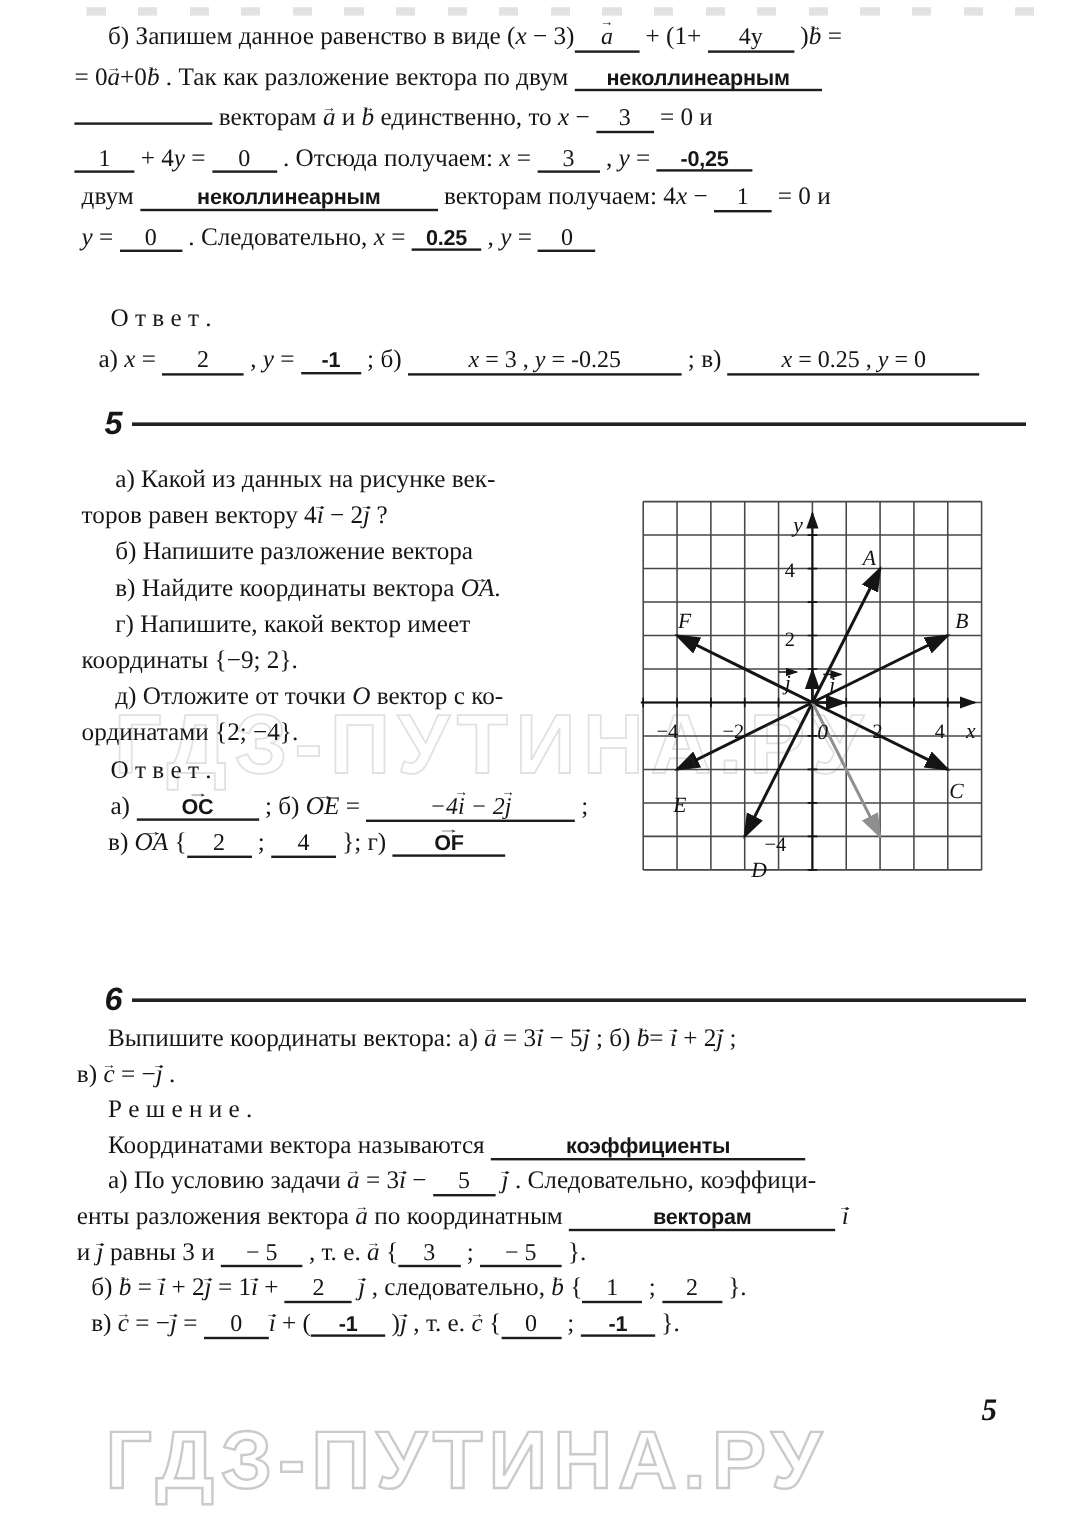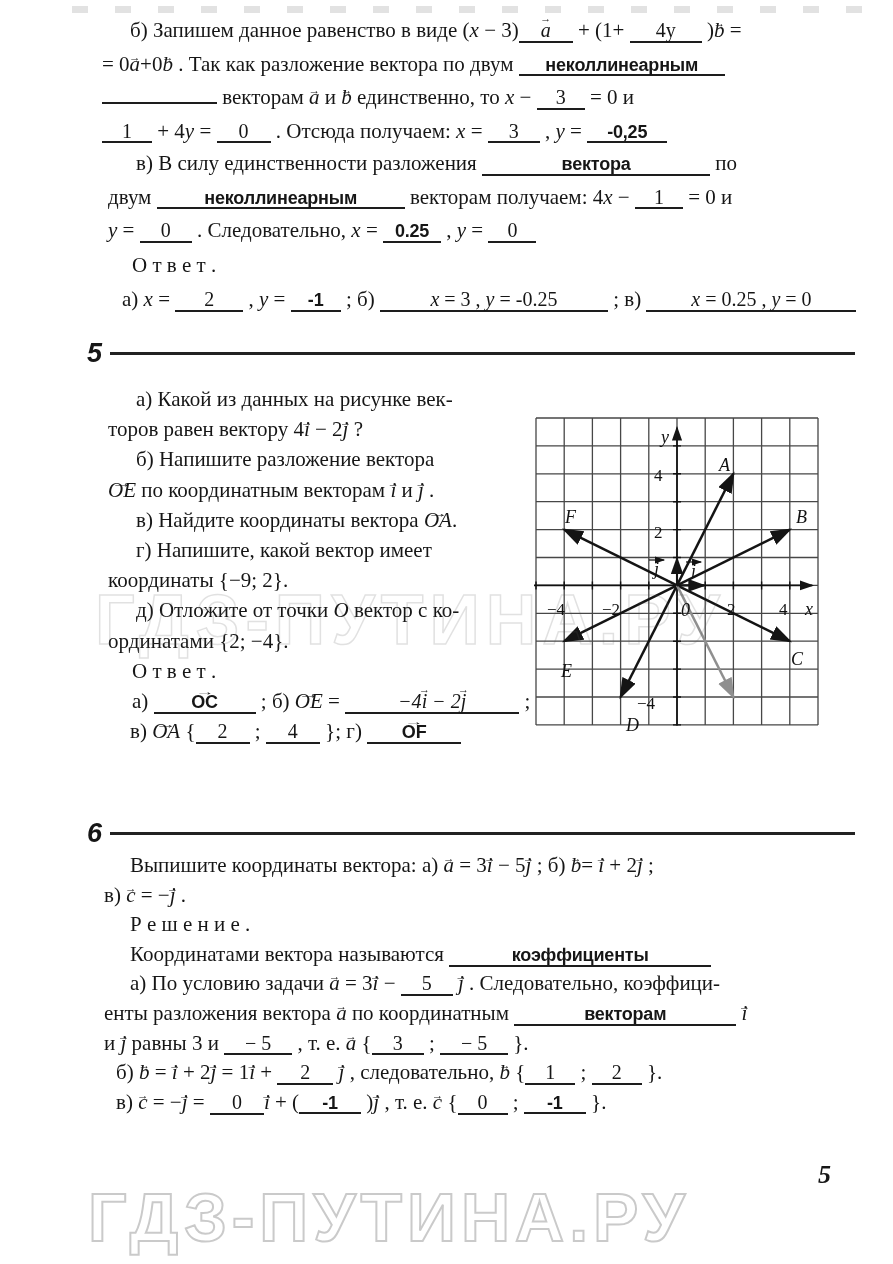--- a/index.html
+++ b/index.html
@@ -1,19 +1,19 @@
 <!DOCTYPE html>
 <html><head>
 <meta charset="utf-8">
 <style>
   html,body{margin:0;padding:0;}
   body{width:893px;height:1264px;background:#ffffff;position:relative;overflow:hidden;
        font-family:"Liberation Serif", serif;color:#161616;}
   .abs{position:absolute;}
-  .line{white-space:nowrap;margin-left:40px;}
+  .line{white-space:nowrap;}
   .t{}
   .it{font-style:italic;}
   .vec{display:inline-block;position:relative;font-style:italic;}
   .vec::after{content:"\2192";position:absolute;top:-0.60em;left:50%;transform:translateX(-50%);
               font-size:0.55em;font-style:normal;letter-spacing:0;}
   .vec.wide::after{transform:translateX(-50%) scaleX(1.9);}
   .fill{display:inline-block;border-bottom:2px solid #1d1d1d;text-align:center;
         padding:0 5px;line-height:1.04;vertical-align:baseline;}
   .fill.hand{font-family:"Liberation Sans", sans-serif;font-weight:bold;font-size:18px;letter-spacing:-0.2px;}
   .fill.hand.vec{font-style:normal;}
@@ -48,39 +48,37 @@
 
 <div class="abs" id="scan-top"></div>
 
 <div class="abs" id="task-b">
     <div class="line"><span class="sp" style="width: 28px;"></span><span class="t">б) Запишем данное равенство в виде (</span><span class="it">x</span><span class="t"> − 3)</span><span class="fill grp" style="min-width: 44px;"><span class="vec">a</span></span><span class="t"> + (1+ </span><span class="fill ser" style="min-width: 62px;">4y</span><span class="t"> )</span><span class="vec">b</span><span class="t"> =</span></div>
     <div class="line"><span class="t">= 0</span><span class="vec">a</span><span class="t">+0</span><span class="vec">b</span><span class="t"> . Так как разложение вектора по двум </span><span class="fill hand" style="min-width: 196px;">неколлинеарным</span></div>
     <div class="line"><span class="blank" style="width: 115px;"></span><span class="t"> векторам </span><span class="vec">a</span><span class="t">  и  </span><span class="vec">b</span><span class="t">  единственно, то  </span><span class="it">x</span><span class="t"> − </span><span class="fill ser" style="min-width: 38px;">3</span><span class="t"> = 0 и</span></div>
     <div class="line"><span class="fill ser" style="min-width: 40px;">1</span><span class="t"> + 4</span><span class="it">y</span><span class="t"> = </span><span class="fill ser" style="min-width: 44px;">0</span><span class="t"> . Отсюда получаем: </span><span class="it">x</span><span class="t"> = </span><span class="fill ser" style="min-width: 42px;">3</span><span class="t"> , </span><span class="it">y</span><span class="t"> = </span><span class="fill hand" style="min-width: 70px;">-0,25</span></div>
   </div>
 <div class="abs" id="task-v">
-    <div class="line"><span class="sp" style="width: 28px;"></span><span class="t">в) В силу единственности разложения </span><span class="fill hand" style="min-width: 218px;">вектора</span><span class="t"> по</span></div>
     <div class="line"><span class="t">двум </span><span class="fill hand" style="min-width: 238px;">неколлинеарным</span><span class="t"> векторам получаем: 4</span><span class="it">x</span><span class="t"> − </span><span class="fill ser" style="min-width: 38px;">1</span><span class="t"> = 0 и</span></div>
     <div class="line"><span class="it">y</span><span class="t"> = </span><span class="fill ser" style="min-width: 42px;">0</span><span class="t"> . Следовательно, </span><span class="it">x</span><span class="t"> = </span><span class="fill hand" style="min-width: 48px;">0.25</span><span class="t"> , </span><span class="it">y</span><span class="t"> = </span><span class="fill ser" style="min-width: 38px;">0</span></div>
   </div>
 <div class="abs" id="task-ans">
     <div class="line"><span class="sp" style="width: 24px;"></span><span class="t">О т в е т .</span></div>
     <div class="line"><span class="sp" style="width: 14px;"></span><span class="t">а) </span><span class="it">x</span><span class="t"> = </span><span class="fill ser" style="min-width: 58px;">2</span><span class="t"> , </span><span class="it">y</span><span class="t"> = </span><span class="fill hand" style="min-width: 40px;">-1</span><span class="t"> ; б) </span><span class="fill grp" style="min-width: 218px;"><span class="it">x</span><span class="t"> = 3   , </span><span class="it">y</span><span class="t"> = -0.25</span></span><span class="t"> ; в) </span><span class="fill grp" style="min-width: 200px;"><span class="it">x</span><span class="t"> = 0.25 , </span><span class="it">y</span><span class="t"> = 0</span></span></div>
   </div>
 
 <div class="abs sec-head" id="sec5-head">
   <span class="sec-num">5</span>
   <span class="sec-rule"></span>
 </div>
 
 <div class="abs" id="sec5-text">
     <div class="line"><span class="sp" style="width: 28px;"></span><span class="t">а) Какой из данных на рисунке век-</span></div>
     <div class="line"><span class="t">торов равен вектору 4</span><span class="vec">i</span><span class="t"> − 2</span><span class="vec">j</span><span class="t"> ?</span></div>
     <div class="line"><span class="sp" style="width: 28px;"></span><span class="t">б) Напишите  разложение  вектора</span></div>
-    <div class="line"><span class="vec wide">OE</span><span class="t"> по координатным векторам </span><span class="vec">i</span><span class="t">  и </span><span class="vec">j</span><span class="t"> .</span></div>
     <div class="line"><span class="sp" style="width: 28px;"></span><span class="t">в) Найдите координаты вектора </span><span class="vec wide">OA</span><span class="t">.</span></div>
     <div class="line"><span class="sp" style="width: 28px;"></span><span class="t">г) Напишите,  какой  вектор  имеет</span></div>
     <div class="line"><span class="t">координаты {−9; 2}.</span></div>
     <div class="line"><span class="sp" style="width: 28px;"></span><span class="t">д) Отложите от точки </span><span class="it">O</span><span class="t"> вектор с ко-</span></div>
     <div class="line"><span class="t">ординатами {2; −4}.</span></div>
     <div class="line"><span class="sp" style="width: 24px;"></span><span class="t">О т в е т .</span></div>
     <div class="line"><span class="sp" style="width: 24px;"></span><span class="t">а) </span><span class="fill hand vec wide" style="min-width: 92px;">OC</span><span class="t"> ;  б) </span><span class="vec wide">OE</span><span class="t"> = </span><span class="fill grp" style="min-width: 164px;"><span class="it">−4</span><span class="vec">i</span><span class="it"> − 2</span><span class="vec">j</span></span><span class="t"> ;</span></div>
     <div class="line"><span class="sp" style="width: 22px;"></span><span class="t">в) </span><span class="vec wide">OA</span><span class="t"> {</span><span class="fill ser" style="min-width: 44px;">2</span><span class="t"> ; </span><span class="fill ser" style="min-width: 44px;">4</span><span class="t"> };  г) </span><span class="fill hand vec wide" style="min-width: 84px;">OF</span></div>
   </div>
 

